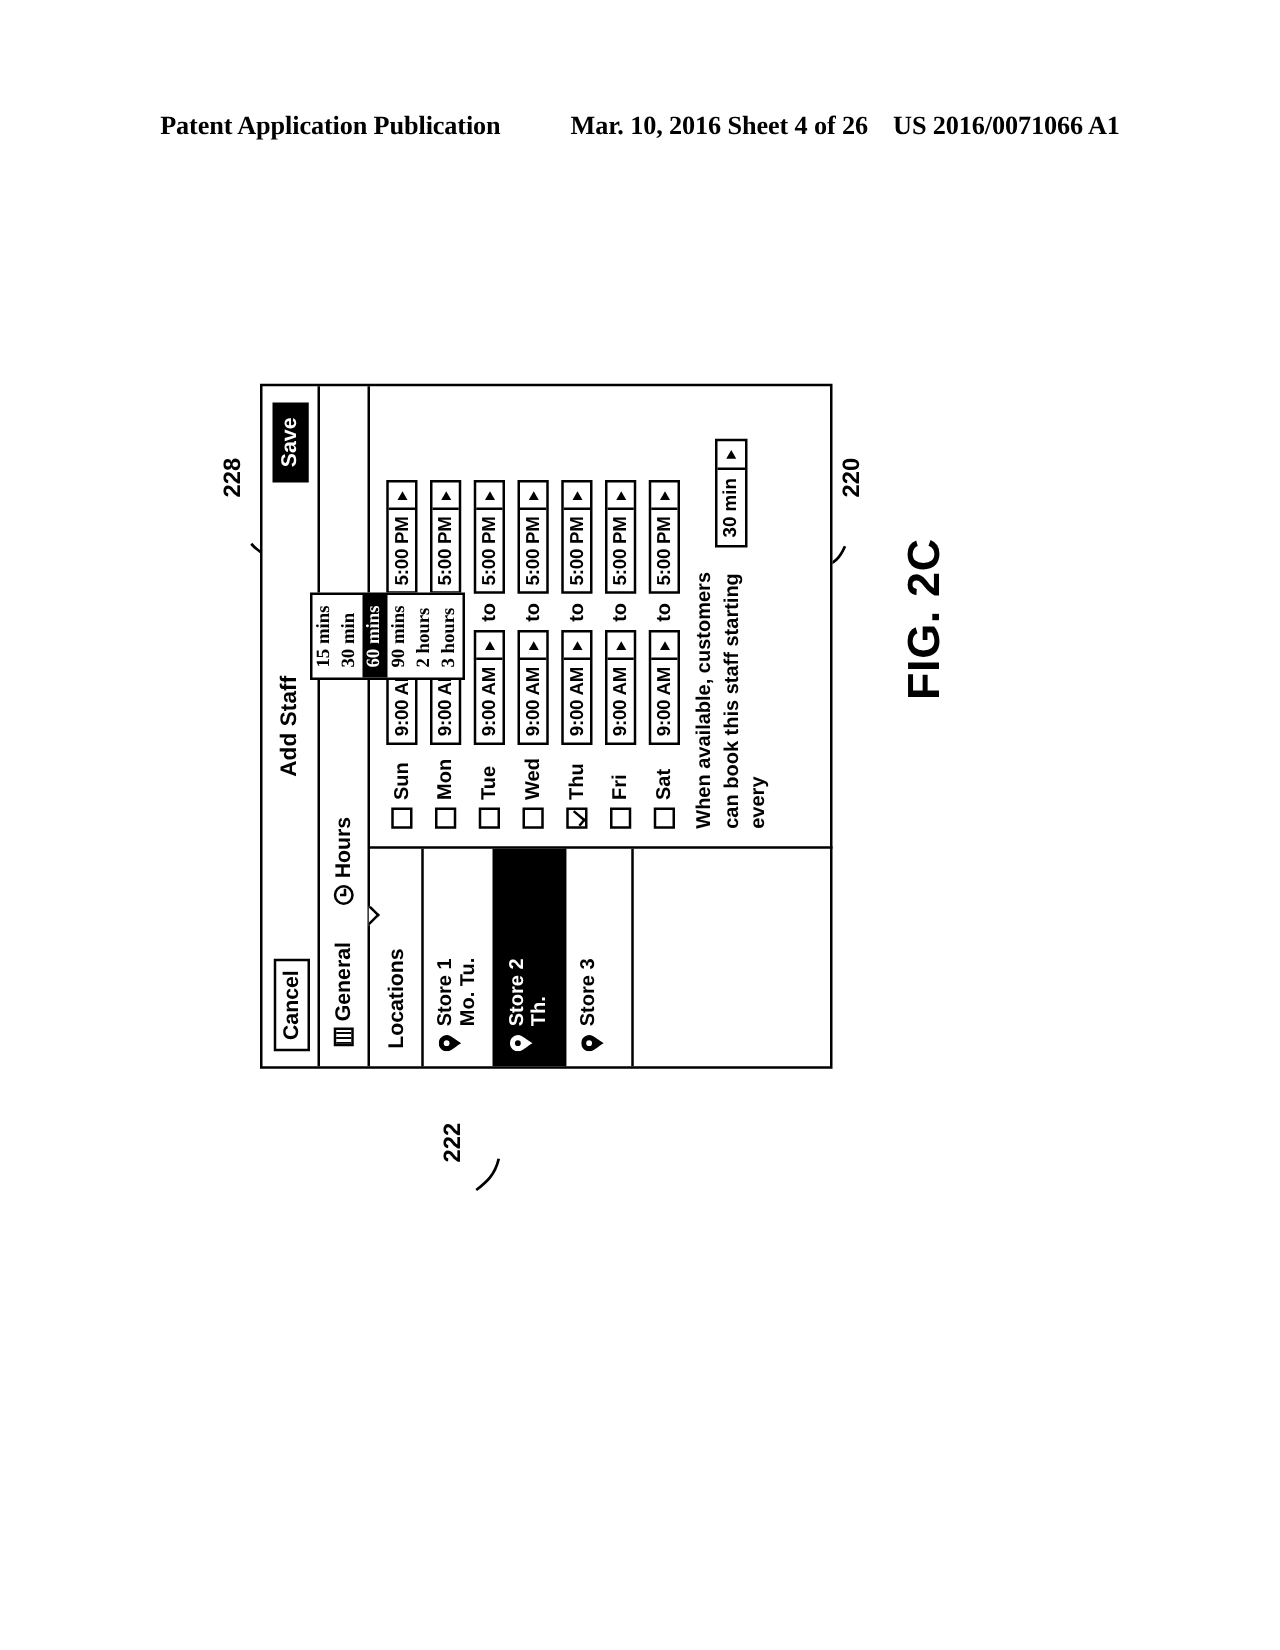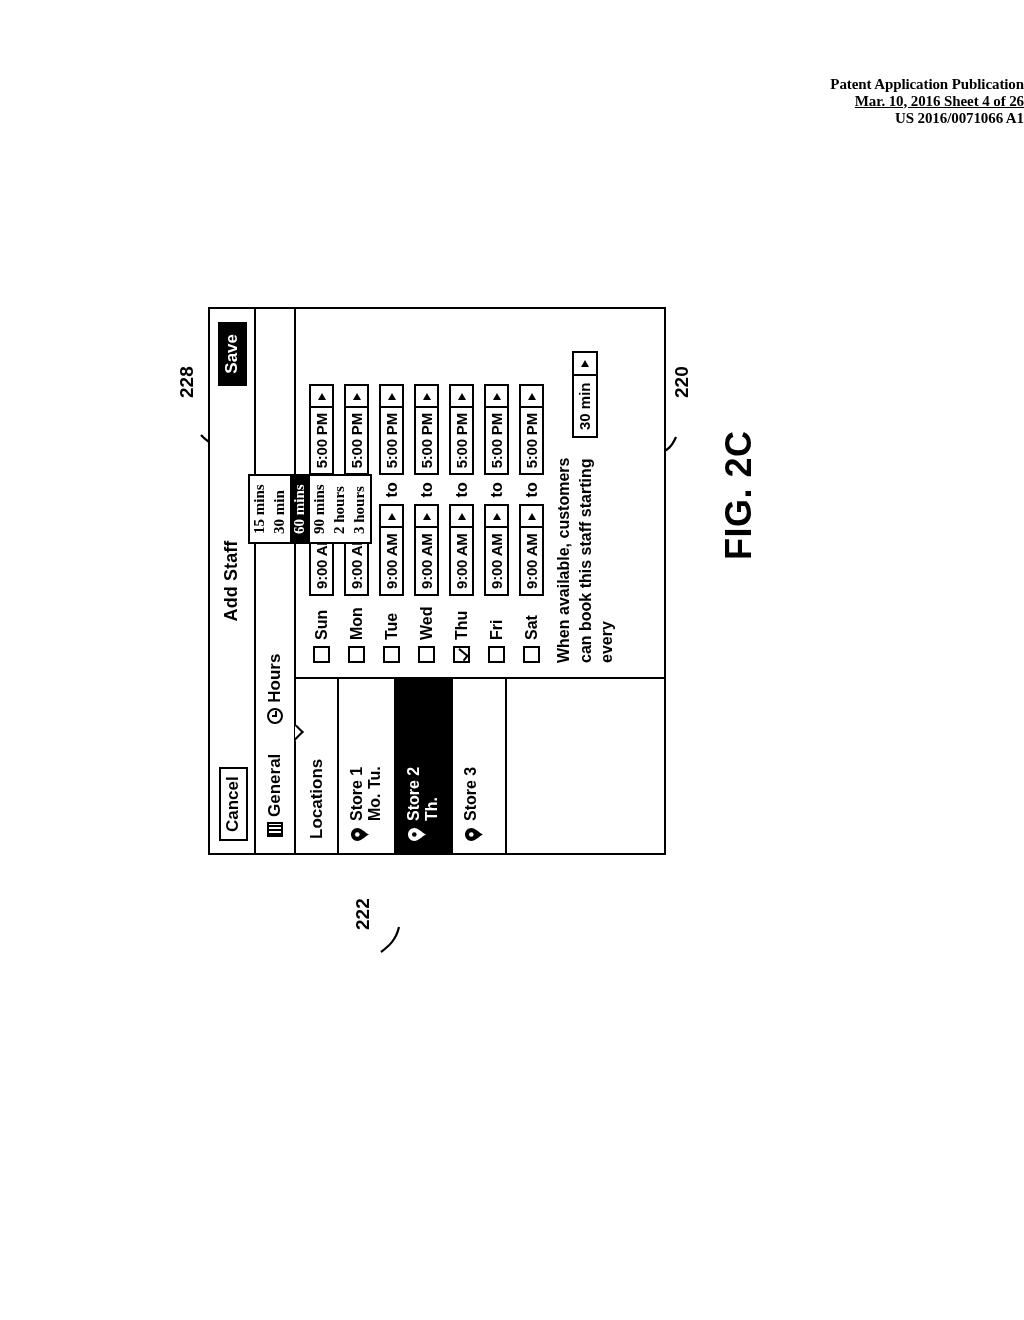--- a/index.html
+++ b/index.html
@@ -17,31 +17,30 @@
 
   
   #patent-header {
     position: absolute;
     top: 88px;
     left: 0;
     width: 1024px;
     height: 26px;
     display: flex;
     justify-content: center;
-    align-items: flex-end;
+    align-items: flex-start;
     font-family: "Liberation Serif", serif;
     font-weight: bold;
-    font-size: 15px;
+    font-size: 21px;
     color: #000;
     white-space: nowrap;
     letter-spacing: -0.1px;
-    flex-direction: column;
   }
   #patent-header .hdr-pub { }
-  #patent-header .hdr-date { margin-left: 56px; text-decoration: underline; }
+  #patent-header .hdr-date { margin-left: 56px; }
   #patent-header .hdr-num  { margin-left: 20px; }
 
   
   
   #figure-stage {
     position: absolute;
     left: 208px;
     top: 395px;
     width: 460px;
     height: 550px;

